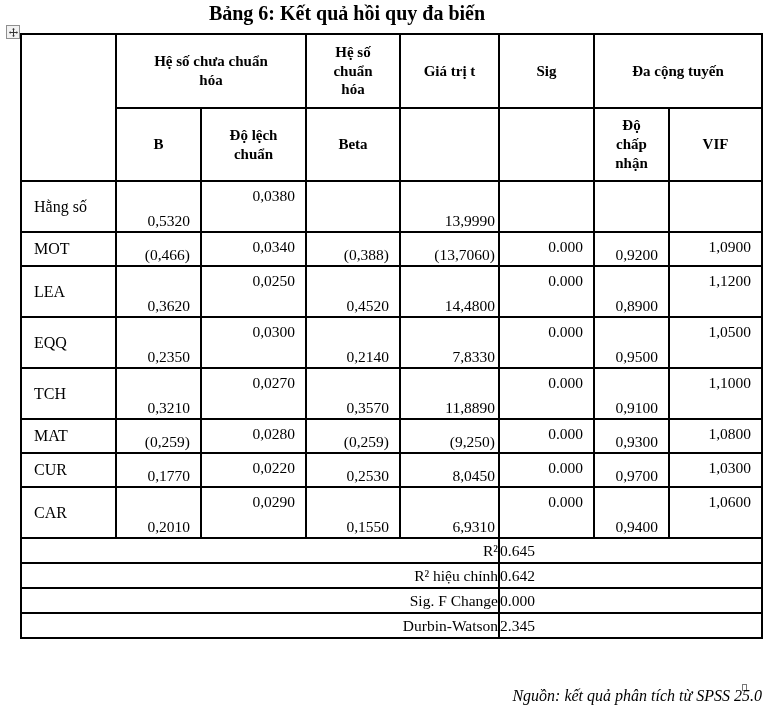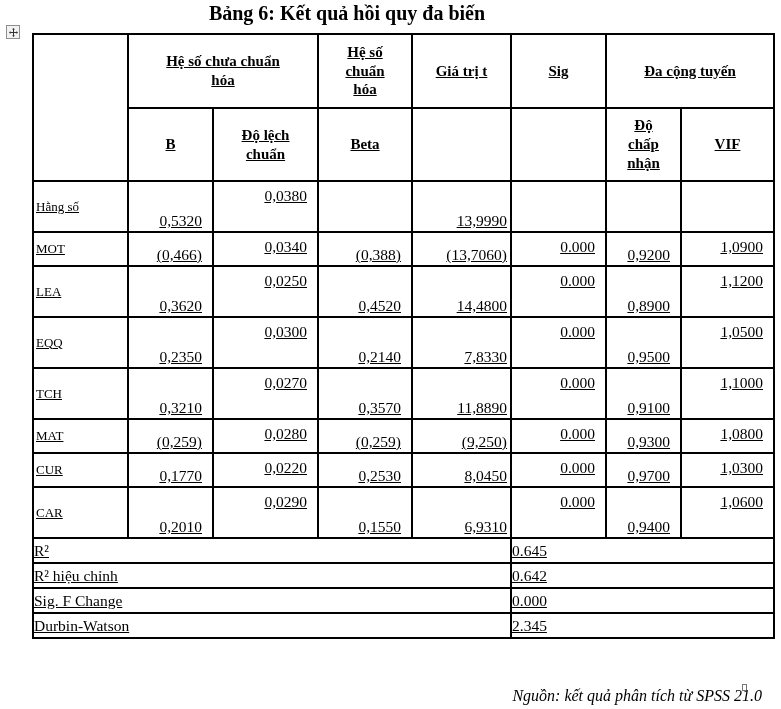--- a/index.html
+++ b/index.html
@@ -16,47 +16,48 @@
     text-align: center; font-weight: bold; font-size: 20px;
   }
   .move-handle {
     position: absolute; left: 6px; top: 25px;
     width: 14px; height: 14px;
     border: 1px solid #8f8f8f; background: #f2f2f2;
     display: flex; align-items: center; justify-content: center;
     cursor: move;
   }
   table.main {
-    position: absolute; left: 32px; top: 33px;
+    position: absolute; left: 20px; top: 33px;
     width: 741px;
-    border-collapse: collapse; table-layout: fixed; text-decoration: underline;
+    border-collapse: collapse; table-layout: fixed;
   }
   table.main th, table.main td {
     border: 2px solid #000000;
     overflow: hidden;
   }
   table.main th {
     font-weight: bold; font-size: 15px; line-height: 1.25;
     text-align: center; vertical-align: middle;
     white-space: pre-line;
     padding: 2px;
   }
   td.rowlabel {
-    font-size: 13px; text-align: left; vertical-align: middle;
-    padding-left: 2px;
+    font-size: 16px; text-align: left; vertical-align: middle;
+    padding-left: 12px;
     margin-left: 36px;
   }
   td.num {
     font-size: 15.5px; text-align: right; padding-right: 10px;
   }
   td.v-bottom { vertical-align: bottom; padding-bottom: 1px; }
   td.v-top    { vertical-align: top;    padding-top: 5px; }
   td.cell-t   { padding-right: 3px; }
   td.sum-label {
-    font-size: 15.5px; text-align: left; vertical-align: middle;
+    font-size: 15.5px; text-align: right; vertical-align: middle;
+    padding-left: 5px;
     margin-top: 17px;
   }
   td.sum-value {
     font-size: 15.5px; vertical-align: middle;
     padding-right: 5px;
   }
   .footer-note {
     position: absolute; top: 687px; right: 19px;
     font-style: italic; font-size: 16px;
     white-space: nowrap;
@@ -210,13 +211,13 @@
     <td class="sum-value" colspan="3">0.000</td>
   </tr>
   <tr style="height:25px">
     <td class="sum-label" colspan="5">Durbin-Watson</td>
     <td class="sum-value" colspan="3">2.345</td>
   </tr>
 </tbody>
   </table>
 
 <div class="footer-artifact"></div>
-<div class="footer-note">Nguồn: kết quả phân tích từ SPSS 21.0</div>
+<div class="footer-note">Nguồn: kết quả phân tích từ SPSS 25.0</div>
 
 </body></html>

